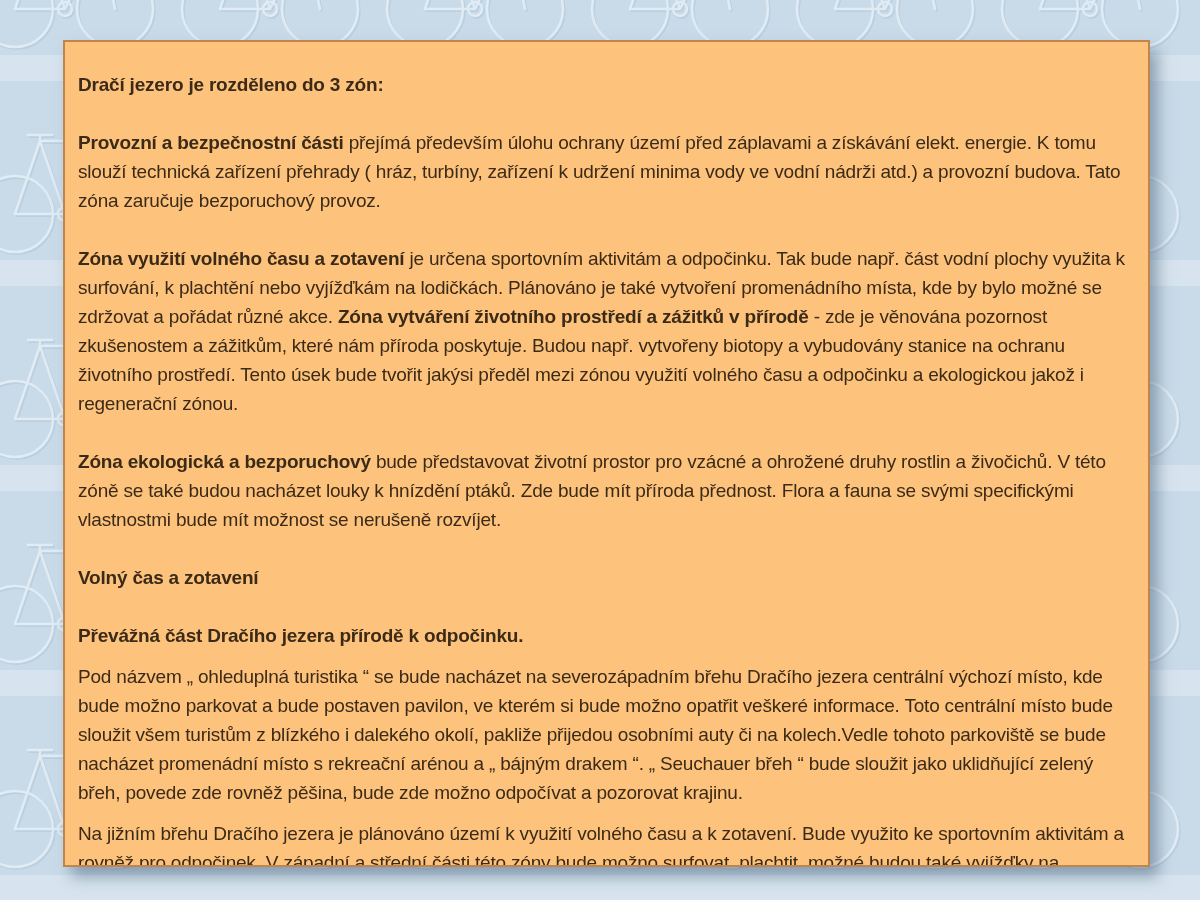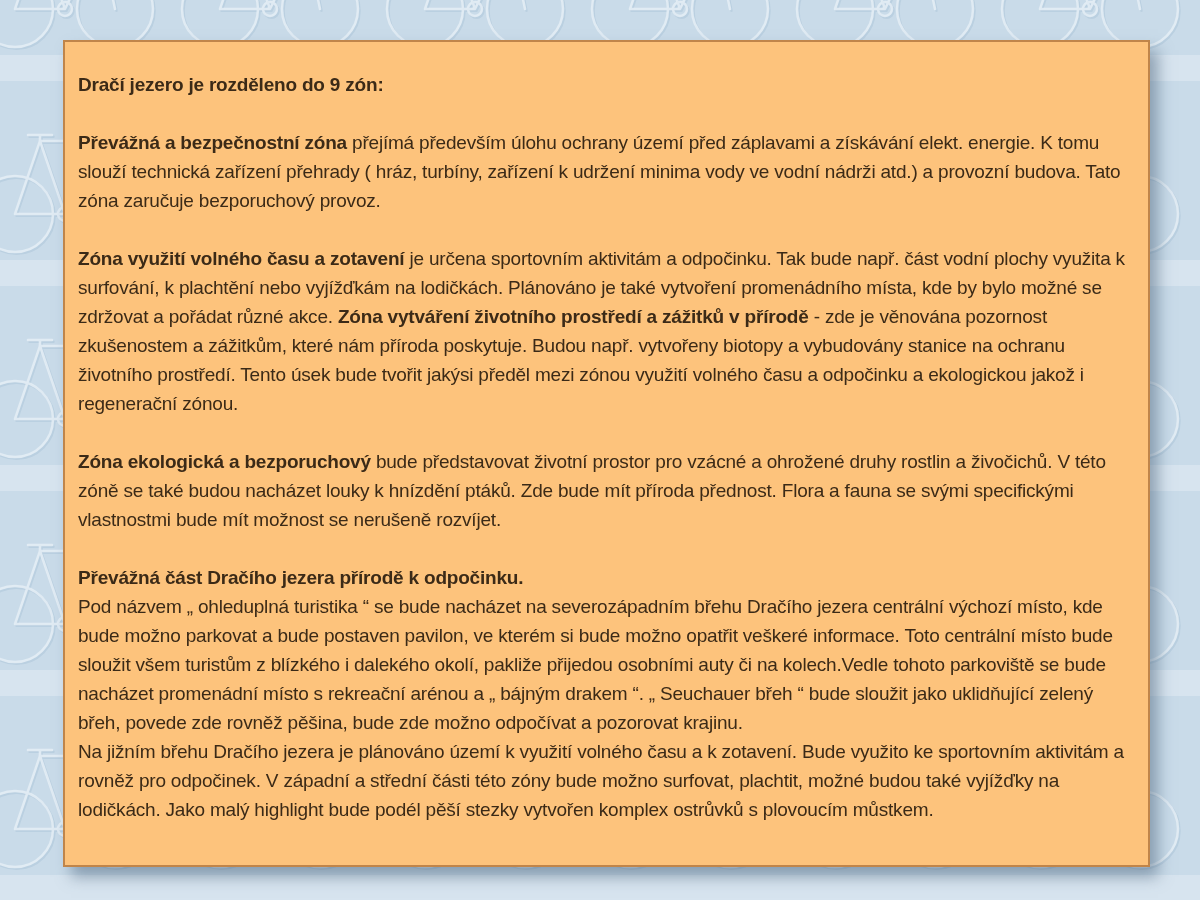--- a/index.html
+++ b/index.html
@@ -41,21 +41,21 @@
     line-height: 29px;
     letter-spacing: -0.2px;
   }
   .panel p {
     margin: 29px 0 0 0;
   }
   .panel p.first {
     margin-top: 0;
   }
   .panel p.tight {
-    margin-top: 0;
+    margin-top: 12px;
   }
   .bold {
     font-weight: bold;
   }
 </style>
 </head>
 <body>
 
 <div class="stage">
 
@@ -84,28 +84,29 @@
         <rect x="0" y="0" width="205" height="26" fill="#d7e4ef"></rect>
         <use href="#bike" x="0" y="24"></use>
       </pattern>
     </defs>
     <rect x="0" y="0" width="1200" height="900" fill="url(#bikepattern)"></rect>
     <rect x="0" y="0" width="1200" height="900" fill="none"></rect>
   </svg>
 
   <div class="panel">
 
-    <p class="first bold">Dračí jezero je rozděleno do 9 zón:</p>
+    <p class="first bold">Dračí jezero je rozděleno do 3 zón:</p>
 
-    <p><span class="bold">Převážná a bezpečnostní zóna</span><span> přejímá především úlohu ochrany území před záplavami a získávání elekt. energie. K tomu slouží technická zařízení přehrady ( hráz, turbíny, zařízení k udržení minima vody ve vodní nádrži atd.) a provozní budova. Tato zóna zaručuje bezporuchový provoz.</span></p>
+    <p><span class="bold">Provozní a bezpečnostní části</span><span> přejímá především úlohu ochrany území před záplavami a získávání elekt. energie. K tomu slouží technická zařízení přehrady ( hráz, turbíny, zařízení k udržení minima vody ve vodní nádrži atd.) a provozní budova. Tato zóna zaručuje bezporuchový provoz.</span></p>
 
     <p><span class="bold">Zóna využití volného času a zotavení</span><span> je určena sportovním aktivitám a odpočinku. Tak bude např. část vodní plochy využita k surfování, k plachtění nebo vyjížďkám na lodičkách. Plánováno je také vytvoření promenádního místa, kde by bylo možné se zdržovat a pořádat různé akce. </span><span class="bold">Zóna vytváření životního prostředí a zážitků v přírodě</span><span> - zde je věnována pozornost zkušenostem a zážitkům, které nám příroda poskytuje. Budou např. vytvořeny biotopy a vybudovány stanice na ochranu životního prostředí. Tento úsek bude tvořit jakýsi předěl mezi zónou využití volného času a odpočinku a ekologickou jakož i regenerační zónou.</span></p>
 
     <p><span class="bold">Zóna ekologická a bezporuchový</span><span> bude představovat životní prostor pro vzácné a ohrožené druhy rostlin a živočichů. V této zóně se také budou nacházet louky k hnízdění ptáků. Zde bude mít příroda přednost. Flora a fauna se svými specifickými vlastnostmi bude mít možnost se nerušeně rozvíjet.</span></p>
 
+    <p class="bold">Volný čas a zotavení</p>
 
     <p class="bold">Převážná část Dračího jezera přírodě k odpočinku.</p>
 
     <p class="tight">Pod názvem „ ohleduplná turistika “ se bude nacházet na severozápadním břehu Dračího jezera centrální výchozí místo, kde bude možno parkovat a bude postaven pavilon, ve kterém si bude možno opatřit veškeré informace. Toto centrální místo bude sloužit všem turistům z blízkého i dalekého okolí, pakliže přijedou osobními auty či na kolech.Vedle tohoto parkoviště se bude nacházet promenádní místo s rekreační arénou a „ bájným drakem “. „ Seuchauer břeh “ bude sloužit jako uklidňující zelený břeh, povede zde rovněž pěšina, bude zde možno odpočívat a pozorovat krajinu.</p>
 
     <p class="tight">Na jižním břehu Dračího jezera je plánováno území k využití volného času a k zotavení. Bude využito ke sportovním aktivitám a rovněž pro odpočinek. V západní a střední části této zóny bude možno surfovat, plachtit, možné budou také vyjížďky na lodičkách. Jako malý highlight bude podél pěší stezky vytvořen komplex ostrůvků s plovoucím můstkem.</p>
 
   </div>
 </div>
 

